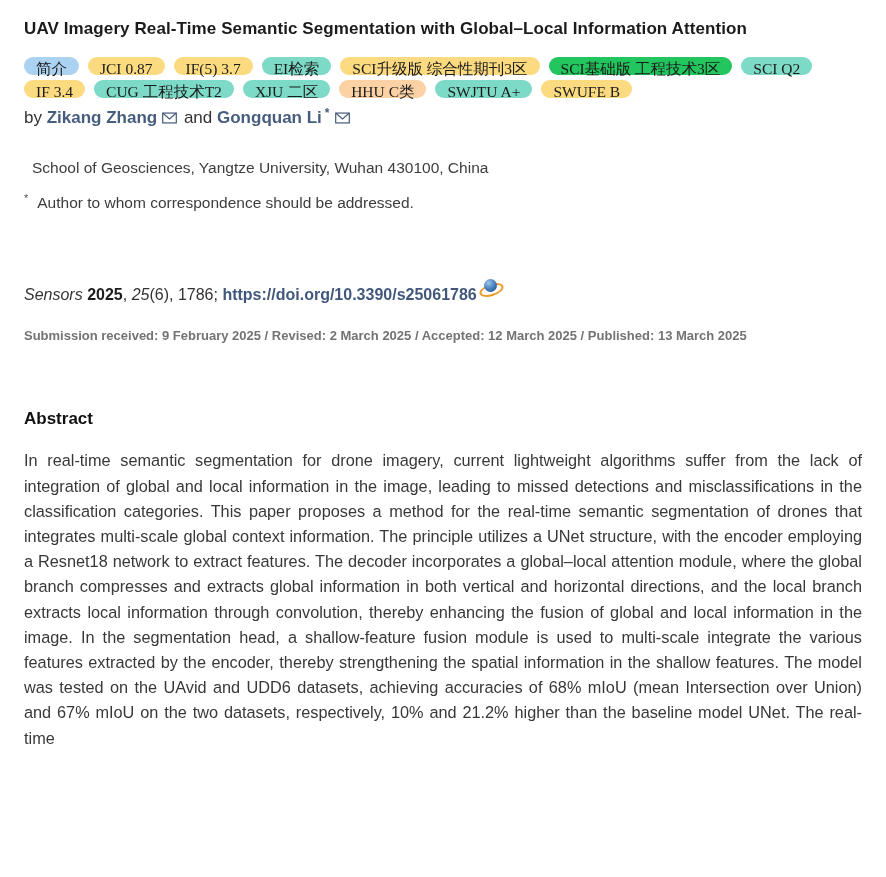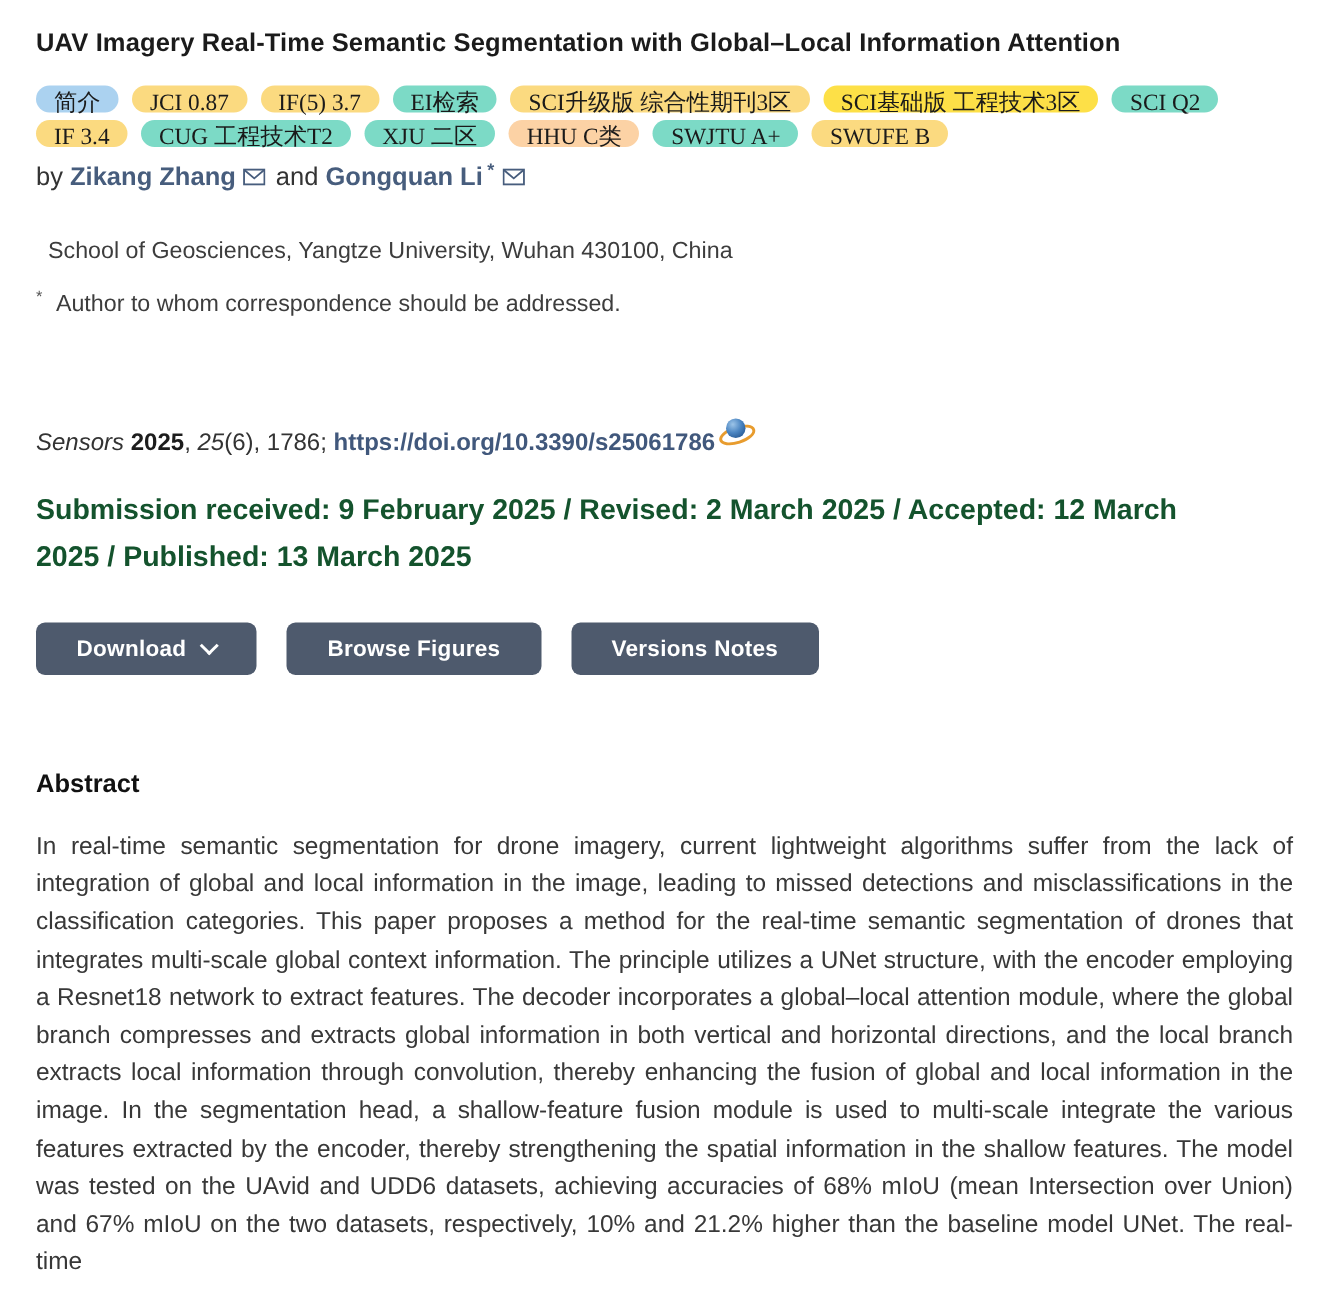--- a/index.html
+++ b/index.html
@@ -46,21 +46,21 @@
   .orbit-icon .planet{
     position:absolute;top:1px;left:5px;width:13px;height:13px;border-radius:50%;
     background:radial-gradient(circle at 35% 30%,#9cc4e8 0%,#4c86c2 45%,#17457e 100%);
   }
   .orbit-icon .ring{
     position:absolute;top:6px;left:0;width:21px;height:8px;
     border:2px solid #e YAML;border:2px solid #e89c2e;border-radius:50%;
     transform:rotate(-18deg);
   }
 
-  .dates{margin:21px 0 0 0;max-width:792px;font-size:19px;font-weight:700;color:#14532d;line-height:1.62;}
+  .dates{margin:21px 0 0 0;max-width:792px;font-size:13px;font-weight:700;color:#737373;line-height:1.62;}
 
   .special-issue{margin:15px 0 0 0;font-size:16.5px;color:#2b2b2b;line-height:1.57;}
   .si-link{color:#475d7d;font-weight:700;text-decoration:none;cursor:pointer;}
 
   .btn-row{margin:27px 0 0 0;display:flex;gap:20px;}
   .btn{
     background:#4e5a6d;color:#ffffff;border:none;border-radius:6px;
     height:35px;padding:0 27px;font-family:"Liberation Sans",sans-serif;
     font-size:15px;font-weight:700;letter-spacing:.2px;cursor:pointer;
     display:flex;align-items:center;
@@ -84,21 +84,21 @@
 <div class="page">
 
   <h1 class="title">UAV Imagery Real-Time Semantic Segmentation with Global–Local Information Attention</h1>
 
   <div class="badges">
     <span class="badge" style="background-color: rgb(171, 210, 240);">简介</span>
     <span class="badge" style="background-color: rgb(251, 218, 128);">JCI 0.87</span>
     <span class="badge" style="background-color: rgb(251, 218, 128);">IF(5) 3.7</span>
     <span class="badge" style="background-color: rgb(124, 218, 198);">EI检索</span>
     <span class="badge" style="background-color: rgb(251, 218, 128);">SCI升级版 综合性期刊3区</span>
-    <span class="badge" style="background-color: #fde047;">SCI基础版 工程技术3区</span>
+    <span class="badge" style="background-color: #22c55e;">SCI基础版 工程技术3区</span>
     <span class="badge" style="background-color: rgb(124, 218, 198);">SCI Q2</span>
     <span class="badge" style="background-color: rgb(251, 218, 128);">IF 3.4</span>
     <span class="badge" style="background-color: rgb(124, 218, 198);">CUG 工程技术T2</span>
     <span class="badge" style="background-color: rgb(124, 218, 198);">XJU 二区</span>
     <span class="badge" style="background-color: rgb(252, 210, 165);">HHU C类</span>
     <span class="badge" style="background-color: rgb(124, 218, 198);">SWJTU A+</span>
     <span class="badge" style="background-color: rgb(251, 218, 128);">SWUFE B</span>
   </div>
 
   <p class="author-line"><span>by </span><a class="author-link">Zikang Zhang</a><span class="mail-icon"><svg width="15" height="12" viewBox="0 0 16 12">
@@ -111,27 +111,19 @@
 
   <div class="affiliation">School of Geosciences, Yangtze University, Wuhan 430100, China</div>
 
   <div class="correspondence"><sup>*</sup><span>Author to whom correspondence should be addressed.</span></div>
 
   <p class="citation"><span class="journal">Sensors</span><span class="year"> 2025</span><span>, </span><span class="volume">25</span><span>(6), 1786; </span><a class="doi-link">https://doi.org/10.3390/s25061786</a><span class="orbit-icon"><span class="ring"></span><span class="planet"></span></span></p>
 
   <p class="dates">Submission received: 9 February 2025 / Revised: 2 March 2025 / Accepted: 12 March 2025 / Published: 13 March 2025</p>
 
 
-  <div class="btn-row">
-    <button class="btn">
-        <span>Download</span>
-        <span class="chevron-down"></span>
-      </button>
-    <button class="btn">Browse Figures</button>
-    <button class="btn">Versions Notes</button>
-  </div>
 
   <div class="abstract">
     <h2>Abstract</h2>
     <p>In real-time semantic segmentation for drone imagery, current lightweight algorithms suffer from the lack of integration of global and local information in the image, leading to missed detections and misclassifications in the classification categories. This paper proposes a method for the real-time semantic segmentation of drones that integrates multi-scale global context information. The principle utilizes a UNet structure, with the encoder employing a Resnet18 network to extract features. The decoder incorporates a global–local attention module, where the global branch compresses and extracts global information in both vertical and horizontal directions, and the local branch extracts local information through convolution, thereby enhancing the fusion of global and local information in the image. In the segmentation head, a shallow-feature fusion module is used to multi-scale integrate the various features extracted by the encoder, thereby strengthening the spatial information in the shallow features. The model was tested on the UAvid and UDD6 datasets, achieving accuracies of 68% mIoU (mean Intersection over Union) and 67% mIoU on the two datasets, respectively, 10% and 21.2% higher than the baseline model UNet. The real-time</p>
   </div>
 
 </div>
 
 </body></html>

